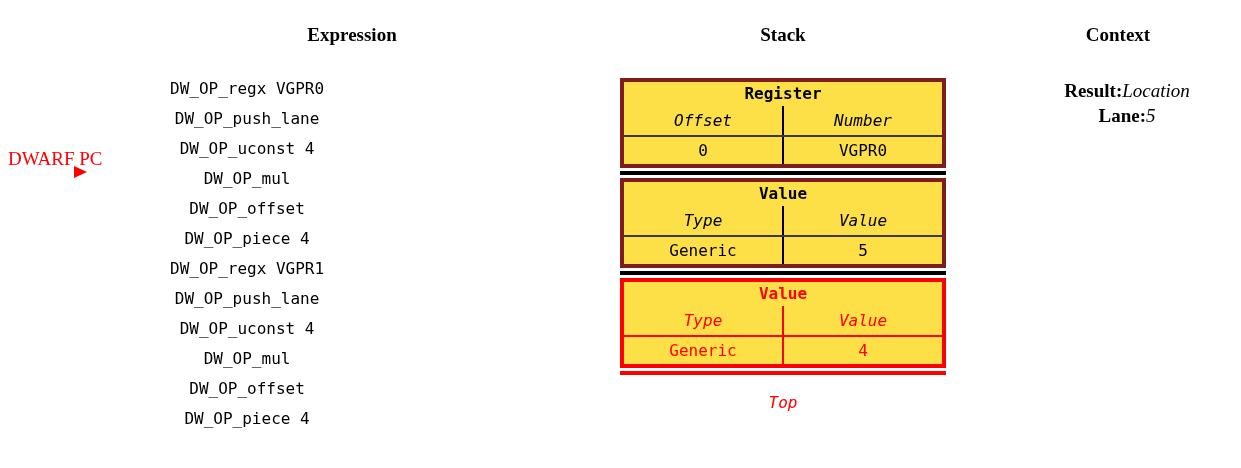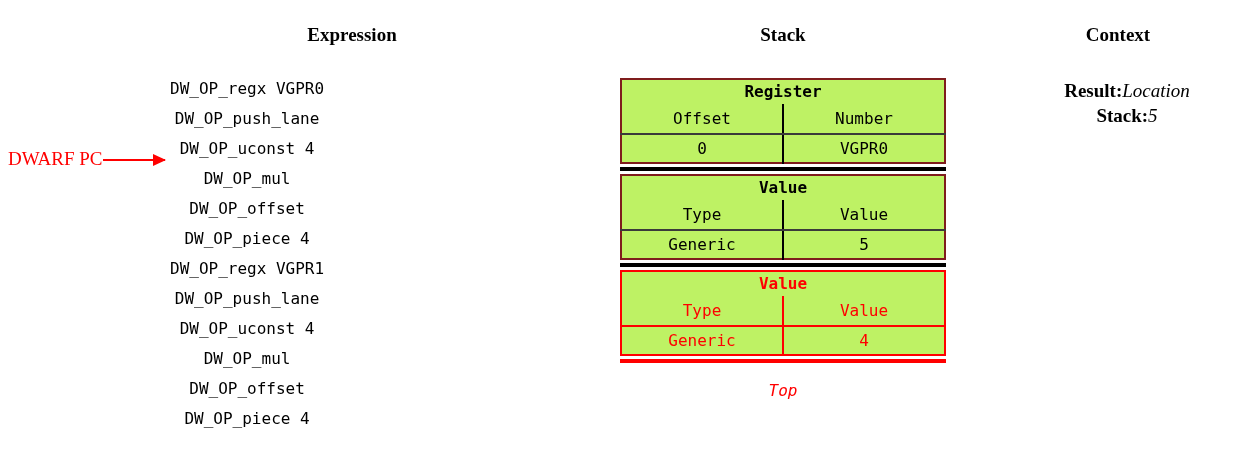--- a/index.html
+++ b/index.html
@@ -47,20 +47,21 @@
 
   
   #dwarf-pc-marker {
     position: absolute;
     left: 8px;
     top: 148px;
     height: 22px;
     display: flex;
     align-items: center;
     color: #ff0000;
+    flex-direction: column;
   }
   #dwarf-pc-label {
     font-family: "Liberation Serif", serif;
     font-size: 19px;
     color: #ff0000;
     white-space: nowrap;
     line-height: 22px;
   }
   #dwarf-pc-arrow {
     position: relative;
@@ -83,40 +84,41 @@
   
   #stack-area {
     position: absolute;
     left: 620px;
     top: 78px;
     width: 326px;
   }
   .stack-entry { position: relative; }
 
   .stack-table {
-    border: 2px solid #7f1d1d;
+    border: 4px solid #7f1d1d;
     border-collapse: collapse;
     width: 326px;
     box-sizing: border-box;
-    background: #bef264;
+    background: #fde047;
   }
   .stack-table td {
     padding: 0;
     text-align: center;
     color: #000000;
   }
   .cell-title {
     font-family: "DejaVu Sans Mono", monospace;
     font-weight: bold;
     font-size: 16px;
     height: 24px;
     line-height: 24px;
   }
   .cell-colhead {
     font-family: "DejaVu Sans Mono", monospace;
+    font-style: italic;
     font-size: 16px;
     height: 29px;
     line-height: 29px;
     border-bottom: 2px solid #3a3a3a;
   }
   .cell-value {
     font-family: "DejaVu Sans Mono", monospace;
     font-size: 16px;
     height: 27px;
     line-height: 27px;
@@ -263,14 +265,14 @@
           </tr>
         </tbody>
       </table>
     </div>
     <div class="stack-sep red"></div>
     <div id="stack-top-caption">Top</div>
   </div>
 
 <div id="context-area">
     <div class="context-row"><span class="context-key">Result:</span><span class="context-val">Location</span></div>
-    <div class="context-row"><span class="context-key">Stack:</span><span class="context-val">5</span></div>
+    <div class="context-row"><span class="context-key">Lane:</span><span class="context-val">5</span></div>
   </div>
 
 </body></html>

